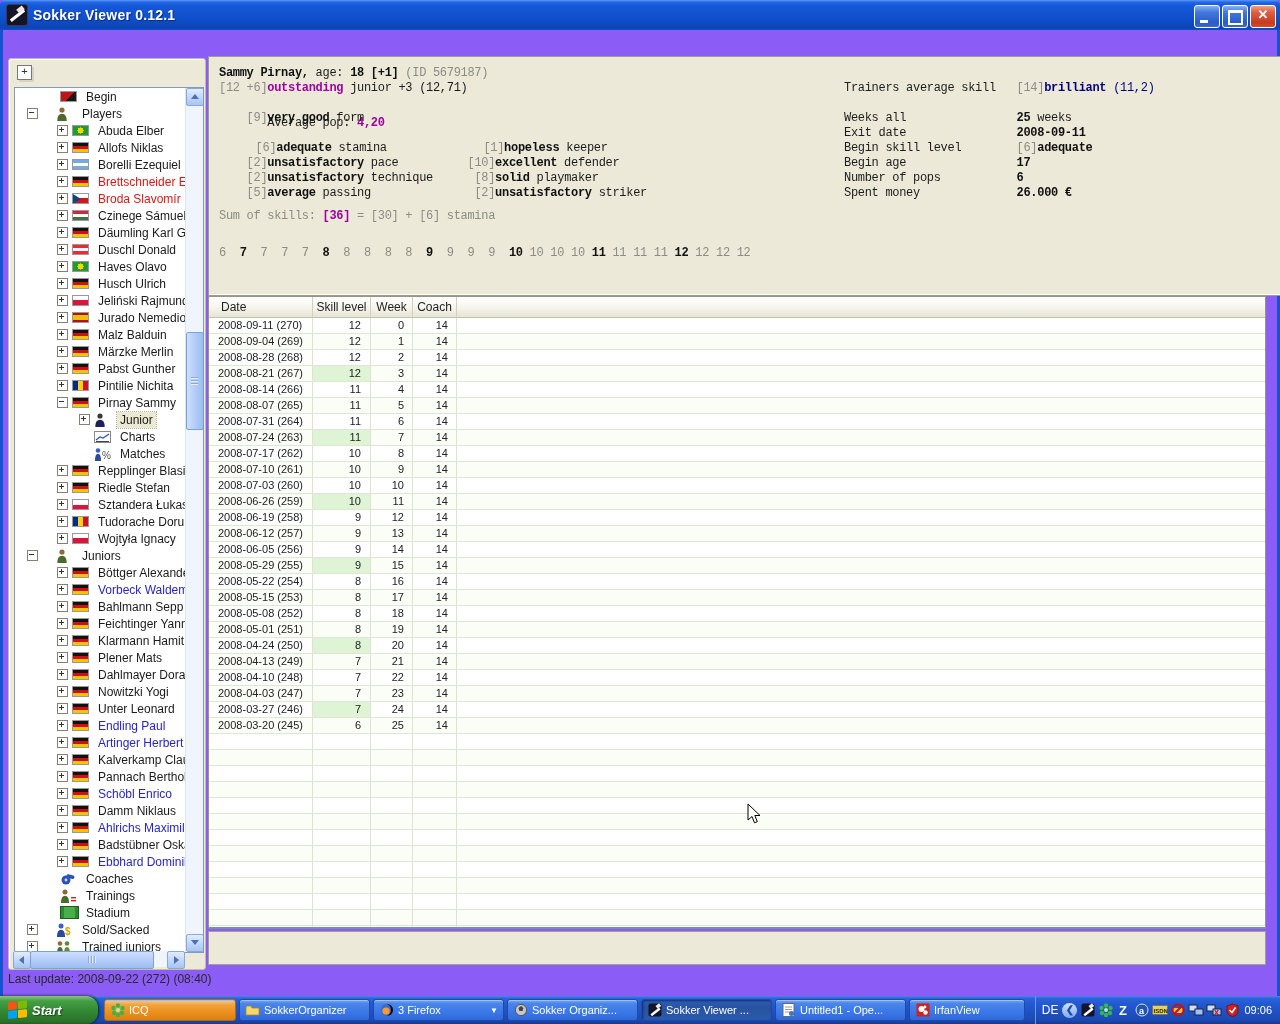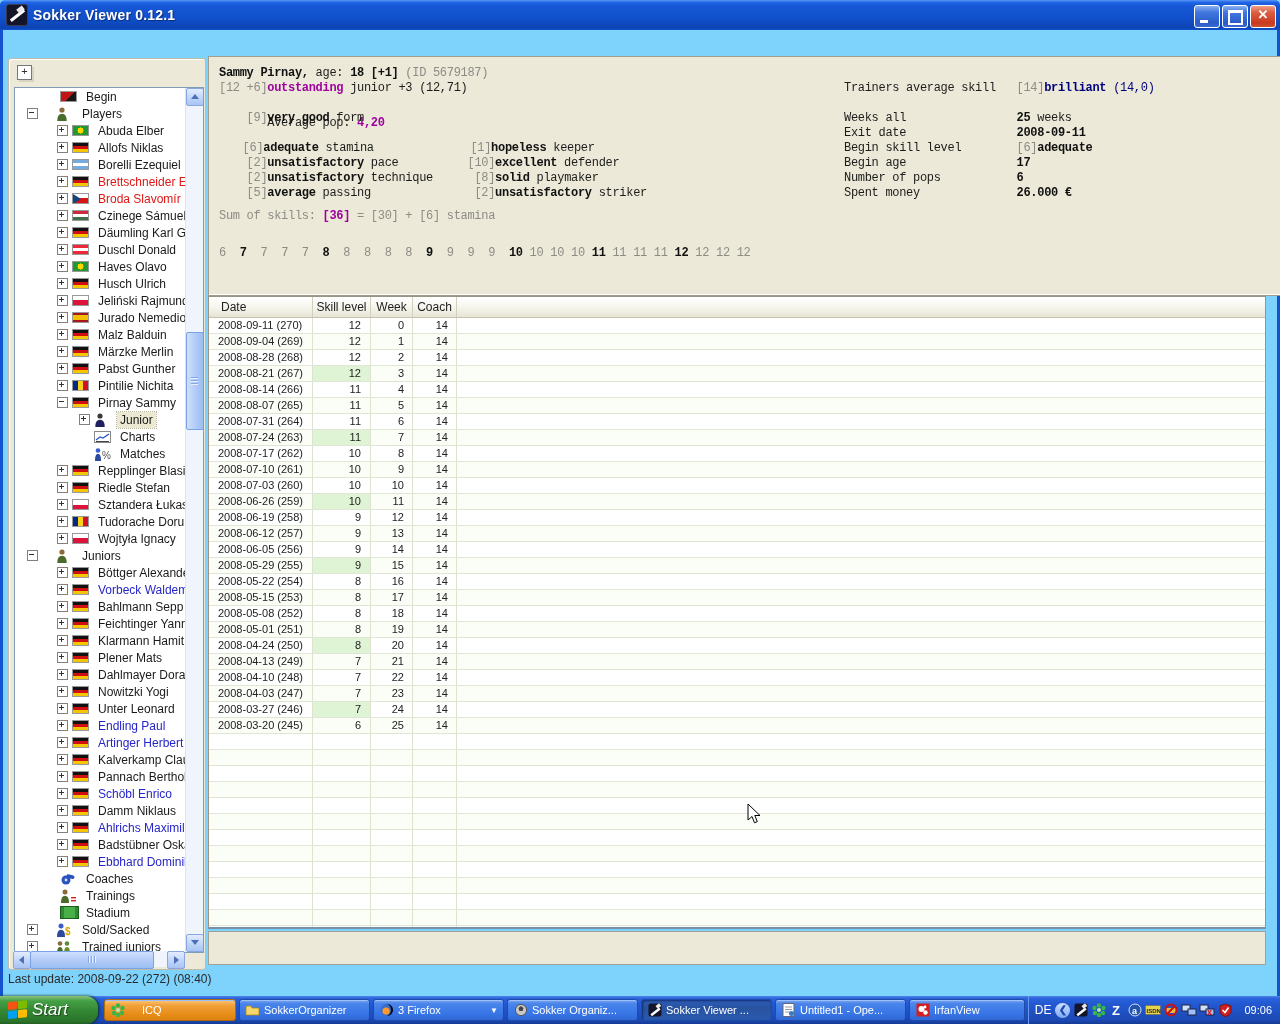--- a/index.html
+++ b/index.html
@@ -1,16 +1,16 @@
 <!DOCTYPE html>
 <html><head>
 <meta charset="utf-8">
 <style>
   html,body{margin:0;padding:0;}
-  .screen{position:relative;width:1280px;height:1024px;background:#7dd3fc;overflow:hidden;
+  .screen{position:relative;width:1280px;height:1024px;background:#8b5cf6;overflow:hidden;
           font-family:"Liberation Sans",sans-serif;-webkit-font-smoothing:none;}
   
   .titlebar{position:absolute;left:0;top:0;width:1280px;height:30px;
     background:linear-gradient(180deg,#5a96f6 0%,#2066e4 8%,#1557d6 20%,#1150cc 60%,#0c44b4 92%,#1050c8 100%);
     border-radius:5px 5px 0 0;display:flex;align-items:center;}
   .title-ic{width:20px;height:20px;margin:0 5px 0 6px;background:#15152a;border:1px solid #3a3a55;border-radius:3px;position:relative;overflow:hidden;}
   .title-ic::before{content:"";position:absolute;left:2px;top:9px;width:17px;height:3px;background:#fff;transform:rotate(-38deg);}
   .title-ic::after{content:"";position:absolute;left:10px;top:2px;width:7px;height:5px;background:#e8e8e8;transform:rotate(-38deg);}
   .title-text{color:#fff;font-weight:bold;font-size:14px;text-shadow:1px 1px 1px #0a2a7a;letter-spacing:.2px;}
   .winbtns{position:absolute;right:4px;top:5px;display:flex;gap:2px;}
@@ -103,38 +103,38 @@
   
   .taskbar{position:absolute;left:0;top:996px;width:1280px;height:28px;
     background:linear-gradient(180deg,#4f83e8 0%,#2a63dd 9%,#2258d0 30%,#1c49b4 85%,#153a96 100%);}
   .startbtn{position:absolute;left:0;top:0;width:98px;height:28px;border-radius:0 12px 12px 0;
     background:linear-gradient(180deg,#8cc27a 0%,#44a044 18%,#338633 55%,#2a742a 90%,#225f22 100%);
     box-shadow:1px 0 3px #0a2a0a;display:flex;align-items:center;}
   .winflag{width:20px;height:18px;margin:0 4px 0 8px;position:relative;transform:skewY(-6deg);}
   .winflag span{position:absolute;width:9px;height:8px;border-radius:1px;}
   .wf1{left:0;top:0;background:#f65314;} .wf2{left:10px;top:0;background:#7cbb00;}
   .wf3{left:0;top:9px;background:#00a1f1;} .wf4{left:10px;top:9px;background:#ffbb00;}
-  .start-label{color:#fff;font-weight:normal;font-style:italic;font-size:17px;text-shadow:1px 1px 1px #1a4a1a;}
+  .start-label{color:#fff;font-weight:bold;font-style:italic;font-size:13px;text-shadow:1px 1px 1px #1a4a1a;}
   .tasks{position:absolute;left:104px;top:3px;display:flex;gap:3px;}
   .task{height:22px;border-radius:3px;border:1px solid #1e4aa8;box-sizing:border-box;
     background:linear-gradient(180deg,#7fa9f2 0%,#4a85ea 18%,#3a78e8 60%,#3168d8 100%);
     box-shadow:inset 0 1px 0 #9cc0fa;display:flex;align-items:center;padding:0 5px;overflow:hidden;}
   .task .tklabel{color:#fff;font-size:11px;white-space:nowrap;overflow:hidden;text-overflow:ellipsis;flex:1;}
-  .task.attention{background:linear-gradient(180deg,#fbc97e 0%,#f2a23c 25%,#e88d18 70%,#dd8010 100%);border-color:#b06a10;gap:13px;}
+  .task.attention{background:linear-gradient(180deg,#fbc97e 0%,#f2a23c 25%,#e88d18 70%,#dd8010 100%);border-color:#b06a10;}
   .task.active{background:linear-gradient(180deg,#2e5cb8 0%,#29539f 40%,#2a5aae 100%);box-shadow:inset 1px 1px 2px #12306e;}
   .tk-ic{width:15px;height:14px;flex:none;margin-right:4px;display:flex;align-items:center;justify-content:center;}
   .grp-arrow{flex:none;color:#fff;font-size:8px;margin-left:3px;}
   .tray{position:absolute;right:0;top:0;height:28px;display:flex;align-items:center;padding:0 8px 0 6px;gap:3px;
     background:linear-gradient(180deg,#4f83e8 0%,#2a63dd 9%,#2258d0 30%,#1c49b4 85%,#153a96 100%);
     border-left:1px solid #6c97ec;}
   .lang{color:#fff;font-size:12px;margin-right:1px;}
   .chev{width:15px;height:15px;border-radius:50%;background:linear-gradient(180deg,#cfe0fd,#7fa9f2);
     color:#1c49b4;font-size:10px;font-weight:bold;text-align:center;line-height:14px;}
   .trayic{width:16px;height:16px;display:flex;align-items:center;justify-content:center;font-size:11px;}
-  .clock{color:#fff;font-size:11px;margin-left:8px;}
+  .clock{color:#fff;font-size:11px;margin-left:1px;}
   
   .cursor{position:absolute;left:747px;top:803px;}
 </style>
 </head>
 <body>
 
 <div class="screen">
 
   <div class="sideedge" style="left:0;"></div>
   <div class="sideedge" style="right:0;"></div>
@@ -561,29 +561,29 @@
   </div>
 
   <div class="info">
     <div id="info-left"></div>
     <div id="info-right"></div>
   <div class="iline" style="left: 10px; top: 9px;"><span class="seg-b">Sammy Pirnay,</span><span class="seg-n"> age: </span><span class="seg-b">18 [+1]</span><span class="seg-n"> </span><span class="seg-g">(ID 5679187)</span></div>
       <div class="iline" style="left: 10px; top: 24px;"><span class="seg-g">[12 +6]</span><span class="seg-m">outstanding</span><span class="seg-n"> junior +3 (12,71)</span></div>
       <div class="iline" style="left: 10px; top: 39px; margin-top: 20px;"><span class="seg-n">       Average pop: </span><span class="seg-m">4,20</span></div>
       <div class="iline" style="left: 10px; top: 54px;"><span class="seg-n">    </span><span class="seg-g">[9]</span><span class="seg-b">very good</span><span class="seg-n"> form</span></div>
       <div class="iline" style="left: 10px; top: 69px;"></div>
-      <div class="iline" style="left: 6px; top: 84px;"><span class="seg-n">    </span><span class="seg-g">[6]</span><span class="seg-b">adequate</span><span class="seg-n"> stamina</span><span class="seg-n">              </span><span class="seg-g">[1]</span><span class="seg-b">hopeless</span><span class="seg-n"> keeper</span></div>
+      <div class="iline" style="left: 19px; top: 84px;"><span class="seg-n">    </span><span class="seg-g">[6]</span><span class="seg-b">adequate</span><span class="seg-n"> stamina</span><span class="seg-n">              </span><span class="seg-g">[1]</span><span class="seg-b">hopeless</span><span class="seg-n"> keeper</span></div>
       <div class="iline" style="left: 10px; top: 99px;"><span class="seg-n">    </span><span class="seg-g">[2]</span><span class="seg-b">unsatisfactory</span><span class="seg-n"> pace</span><span class="seg-n">          </span><span class="seg-g">[10]</span><span class="seg-b">excellent</span><span class="seg-n"> defender</span></div>
       <div class="iline" style="left: 10px; top: 114px;"><span class="seg-n">    </span><span class="seg-g">[2]</span><span class="seg-b">unsatisfactory</span><span class="seg-n"> technique</span><span class="seg-n">      </span><span class="seg-g">[8]</span><span class="seg-b">solid</span><span class="seg-n"> playmaker</span></div>
       <div class="iline" style="left: 10px; top: 129px;"><span class="seg-n">    </span><span class="seg-g">[5]</span><span class="seg-b">average</span><span class="seg-n"> passing</span><span class="seg-n">               </span><span class="seg-g">[2]</span><span class="seg-b">unsatisfactory</span><span class="seg-n"> striker</span></div>
       <div class="iline" style="left: 10px; top: 144px;"></div>
       <div class="iline" style="left: 10px; top: 152px;"><span class="seg-g">Sum of skills: </span><span class="seg-m">[36]</span><span class="seg-g"> = [30] + [6] stamina</span></div>
       <div class="iline" style="left: 10px; top: 174px;"></div>
       <div class="iline" style="left: 10px; top: 189px;"><span class="seg-g">6  </span><span class="seg-b">7</span><span class="seg-g">  7  7  7  </span><span class="seg-b">8</span><span class="seg-g">  8  8  8  8  </span><span class="seg-b">9</span><span class="seg-g">  9  9  9  </span><span class="seg-b">10</span><span class="seg-g"> 10 10 10 </span><span class="seg-b">11</span><span class="seg-g"> 11 11 11 </span><span class="seg-b">12</span><span class="seg-g"> 12 12 12</span></div>
-      <div class="iline" style="left: 635px; top: 24px;"><span class="seg-n">Trainers average skill   </span><span class="seg-g">[14]</span><span class="seg-nb">brilliant</span><span class="seg-nn"> (14,0)</span></div>
+      <div class="iline" style="left: 635px; top: 24px;"><span class="seg-n">Trainers average skill   </span><span class="seg-g">[14]</span><span class="seg-nb">brilliant</span><span class="seg-nn"> (11,2)</span></div>
       <div class="iline" style="left: 635px; top: 39px;"></div>
       <div class="iline" style="left: 635px; top: 54px;"><span class="seg-n">Weeks all                </span><span class="seg-b">25</span><span class="seg-n"> weeks</span></div>
       <div class="iline" style="left: 635px; top: 69px;"><span class="seg-n">Exit date                </span><span class="seg-b">2008-09-11</span></div>
       <div class="iline" style="left: 635px; top: 84px;"><span class="seg-n">Begin skill level        </span><span class="seg-g">[6]</span><span class="seg-b">adequate</span></div>
       <div class="iline" style="left: 635px; top: 99px;"><span class="seg-n">Begin age                </span><span class="seg-b">17</span></div>
       <div class="iline" style="left: 635px; top: 114px;"><span class="seg-n">Number of pops           </span><span class="seg-b">6</span></div>
       <div class="iline" style="left: 635px; top: 129px;"><span class="seg-n">Spent money              </span><span class="seg-b">26.000 €</span></div>
     </div>
 
   <div class="tablebox">

